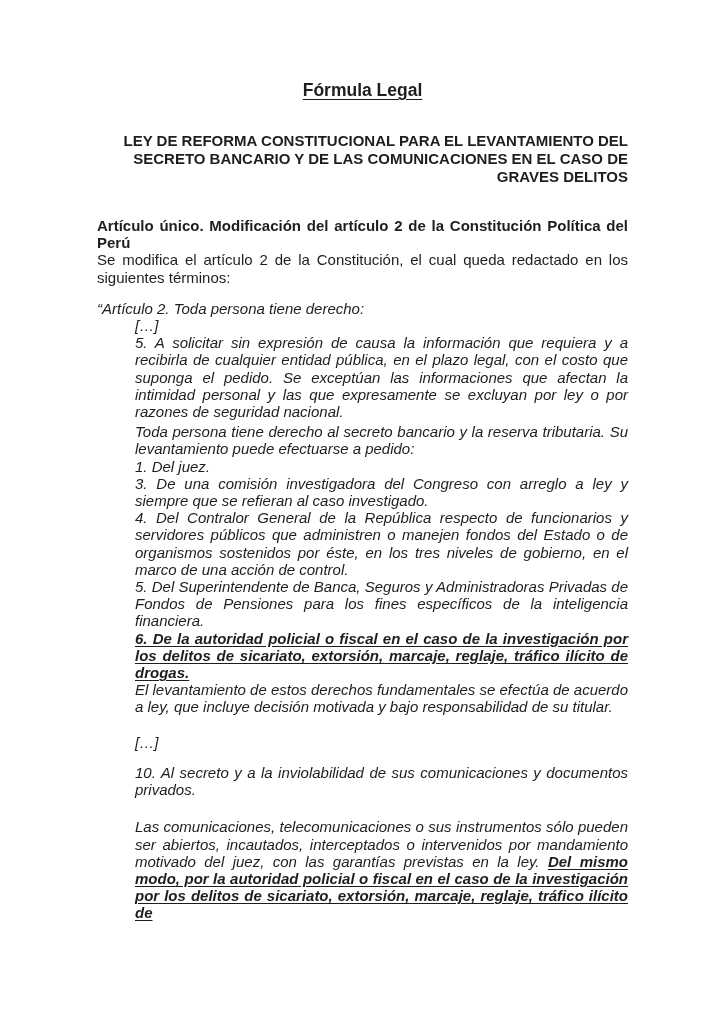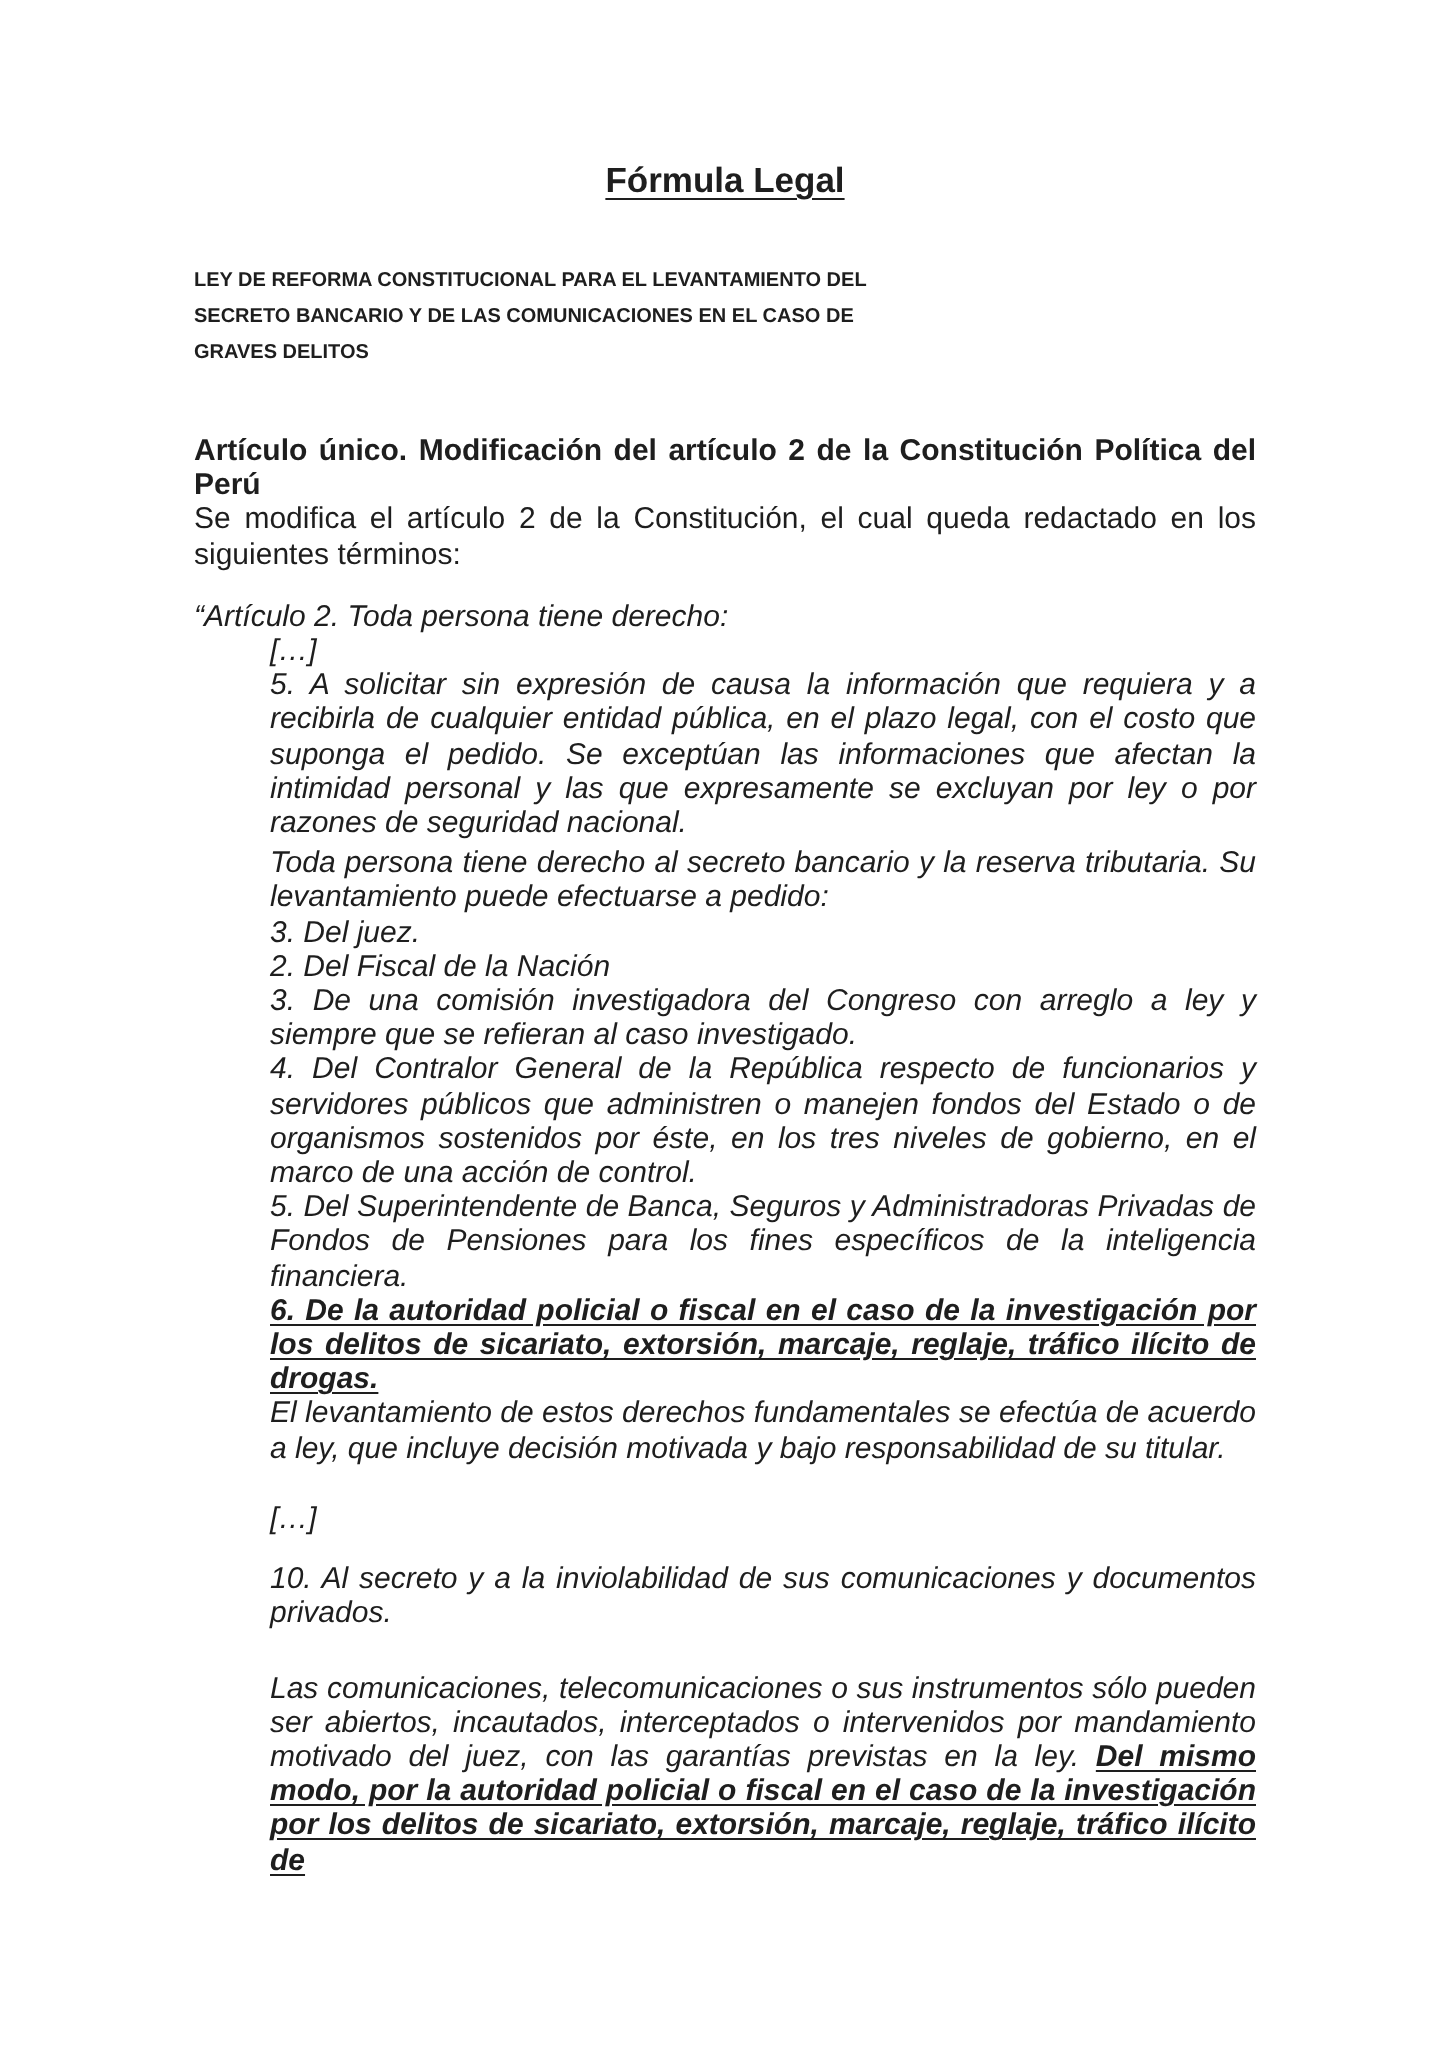--- a/index.html
+++ b/index.html
@@ -18,24 +18,24 @@
   .doc-title {
     font-size: 17.5px;
     font-weight: bold;
     line-height: 21px;
     text-align: center;
     text-decoration: underline;
     text-underline-offset: 3px;
     margin-bottom: 31px;
   }
   .law-title {
-    font-size: 10px;
+    font-size: 15px;
     font-weight: bold;
     line-height: 18px;
-    text-align: left;
+    text-align: right;
     white-space: pre-line;
     margin-bottom: 31px;
   }
   .body-text {
     font-size: 15px;
     line-height: 17.2px;
     text-align: justify;
   }
   .article-heading { font-weight: bold; }
   .quote { font-style: italic; margin-top: 14px; }
@@ -72,23 +72,22 @@
     <p>“Artículo 2. Toda persona tiene derecho:</p>
 
     <div class="q-indent">
 
       <p class="q-ellipsis">[…]</p>
 
       <p>5. A solicitar sin expresión de causa la información que requiera y a recibirla de cualquier entidad pública, en el plazo legal, con el costo que suponga el pedido. Se exceptúan las informaciones que afectan la intimidad personal y las que expresamente se excluyan por ley o por razones de seguridad nacional.</p>
 
       <p class="gap-1">Toda persona tiene derecho al secreto bancario y la reserva tributaria. Su levantamiento puede efectuarse a pedido:</p>
 
-      <p>3. Del juez.</p>
+      <p>1. Del juez.</p>
 
-      <p>2. Del Fiscal de la Nación</p>
 
       <p>3. De una comisión investigadora del Congreso con arreglo a ley y siempre que se refieran al caso investigado.</p>
 
       <p>4. Del Contralor General de la República respecto de funcionarios y servidores públicos que administren o manejen fondos del Estado o de organismos sostenidos por éste, en los tres niveles de gobierno, en el marco de una acción de control.</p>
 
       <p>5. Del Superintendente de Banca, Seguros y Administradoras Privadas de Fondos de Pensiones para los fines específicos de la inteligencia financiera.</p>
 
       <p class="added-text">6. De la autoridad policial o fiscal en el caso de la investigación por los delitos de sicariato, extorsión, marcaje, reglaje, tráfico ilícito de drogas.</p>
 
       <p>El levantamiento de estos derechos fundamentales se efectúa de acuerdo a ley, que incluye decisión motivada y bajo responsabilidad de su titular.</p>

